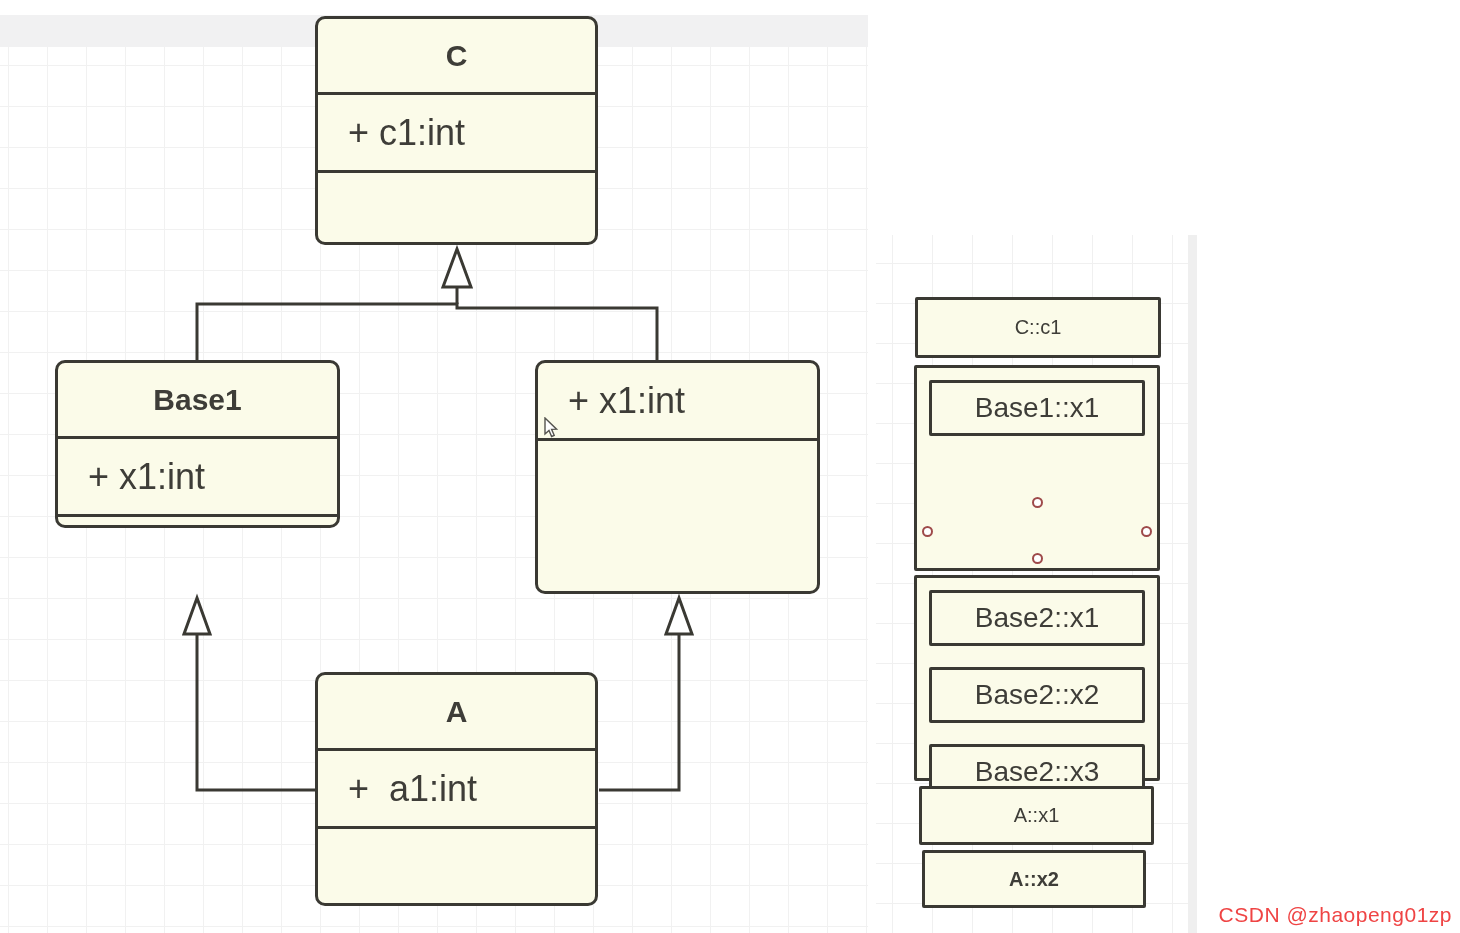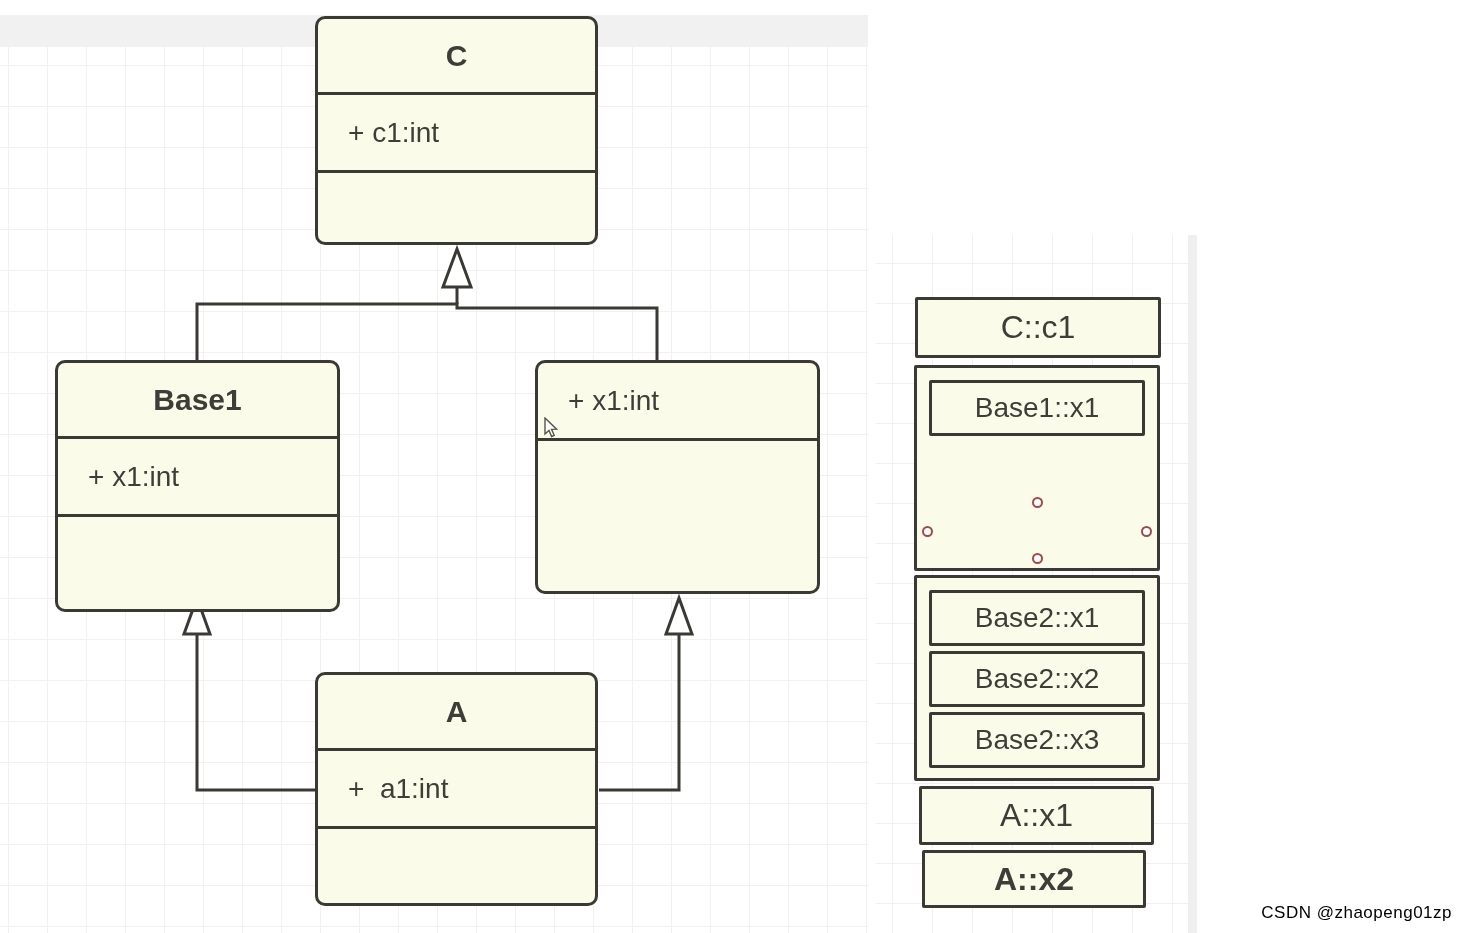--- a/index.html
+++ b/index.html
@@ -30,51 +30,51 @@
     color:#3e3d38;
   }
   .uml-title{
     box-sizing:border-box;height:76px;border-bottom:3px solid #3a3933;
     display:flex;align-items:center;justify-content:center;
     font-size:30px;font-weight:700;
   }
   .uml-attr{
     box-sizing:border-box;height:78px;border-bottom:3px solid #3a3933;
     display:flex;align-items:center;padding-left:30px;
-    font-size:28px;white-space:pre;
+    font-size:36px;white-space:pre;
   }
   .uml-empty{flex:1;}
   
   .mem-cell{
     position:absolute;box-sizing:border-box;
     background:#fbfbe9;border:3px solid #3a3933;border-radius:2px;
     display:flex;align-items:center;justify-content:center;
-    font-size:32px;color:#3e3d38;
+    font-size:20px;color:#3e3d38;
   }
   .mem-group{
     position:absolute;box-sizing:border-box;
     background:#fbfbe9;border:3px solid #3a3933;border-radius:2px;
-    padding:12px 12px 0 12px;display:flex;flex-direction:column;gap:5px;
+    padding:12px 12px 0 12px;display:flex;flex-direction:column;gap:21px;
   }
   .mem-item{
     box-sizing:border-box;height:56px;flex:0 0 56px;
     background:#fbfbe9;border:3px solid #3a3933;border-radius:2px;
     display:flex;align-items:center;justify-content:center;
     font-size:28px;color:#3e3d38;
   }
   
   .handle{
     position:absolute;width:11px;height:11px;box-sizing:border-box;
     border:2px solid #9e4a4a;background:#ffffff;border-radius:50%;
   }
   
   .edges{position:absolute;left:0;top:0;pointer-events:none;}
   .watermark{
     position:absolute;right:8px;top:903px;
-    font-size:17px;color:#000000;letter-spacing:0.5px;
+    font-size:21px;color:#ef4444;letter-spacing:0.5px;
   }
   .cursor{position:absolute;left:543px;top:417px;}
 </style>
 </head>
 <body>
 
 <div class="screen">
 
   <div class="top-band"></div>
   <div class="left-grid"></div>
@@ -96,21 +96,21 @@
       <polygon points="679,598 666,634 692,634" fill="#ffffff"></polygon>
     </g>
   </svg>
 
   <div class="uml-class" style="left:315px;top:16px;width:283px;height:229px;display:flex;flex-direction:column;">
     <div class="uml-title">C</div>
     <div class="uml-attr">+ c1:int</div>
     <div class="uml-empty"></div>
   </div>
 
-  <div class="uml-class" style="left:55px;top:360px;width:285px;height:252px;display:flex;flex-direction:column;">
+  <div class="uml-class" style="left:55px;top:360px;width:285px;height:168px;display:flex;flex-direction:column;">
     <div class="uml-title">Base1</div>
     <div class="uml-attr">+ x1:int</div>
     <div class="uml-empty"></div>
   </div>
 
   <div class="uml-class" style="left:535px;top:360px;width:285px;height:234px;display:flex;flex-direction:column;">
     <div class="uml-attr">+ x1:int</div>
     <div class="uml-empty"></div>
   </div>
 

